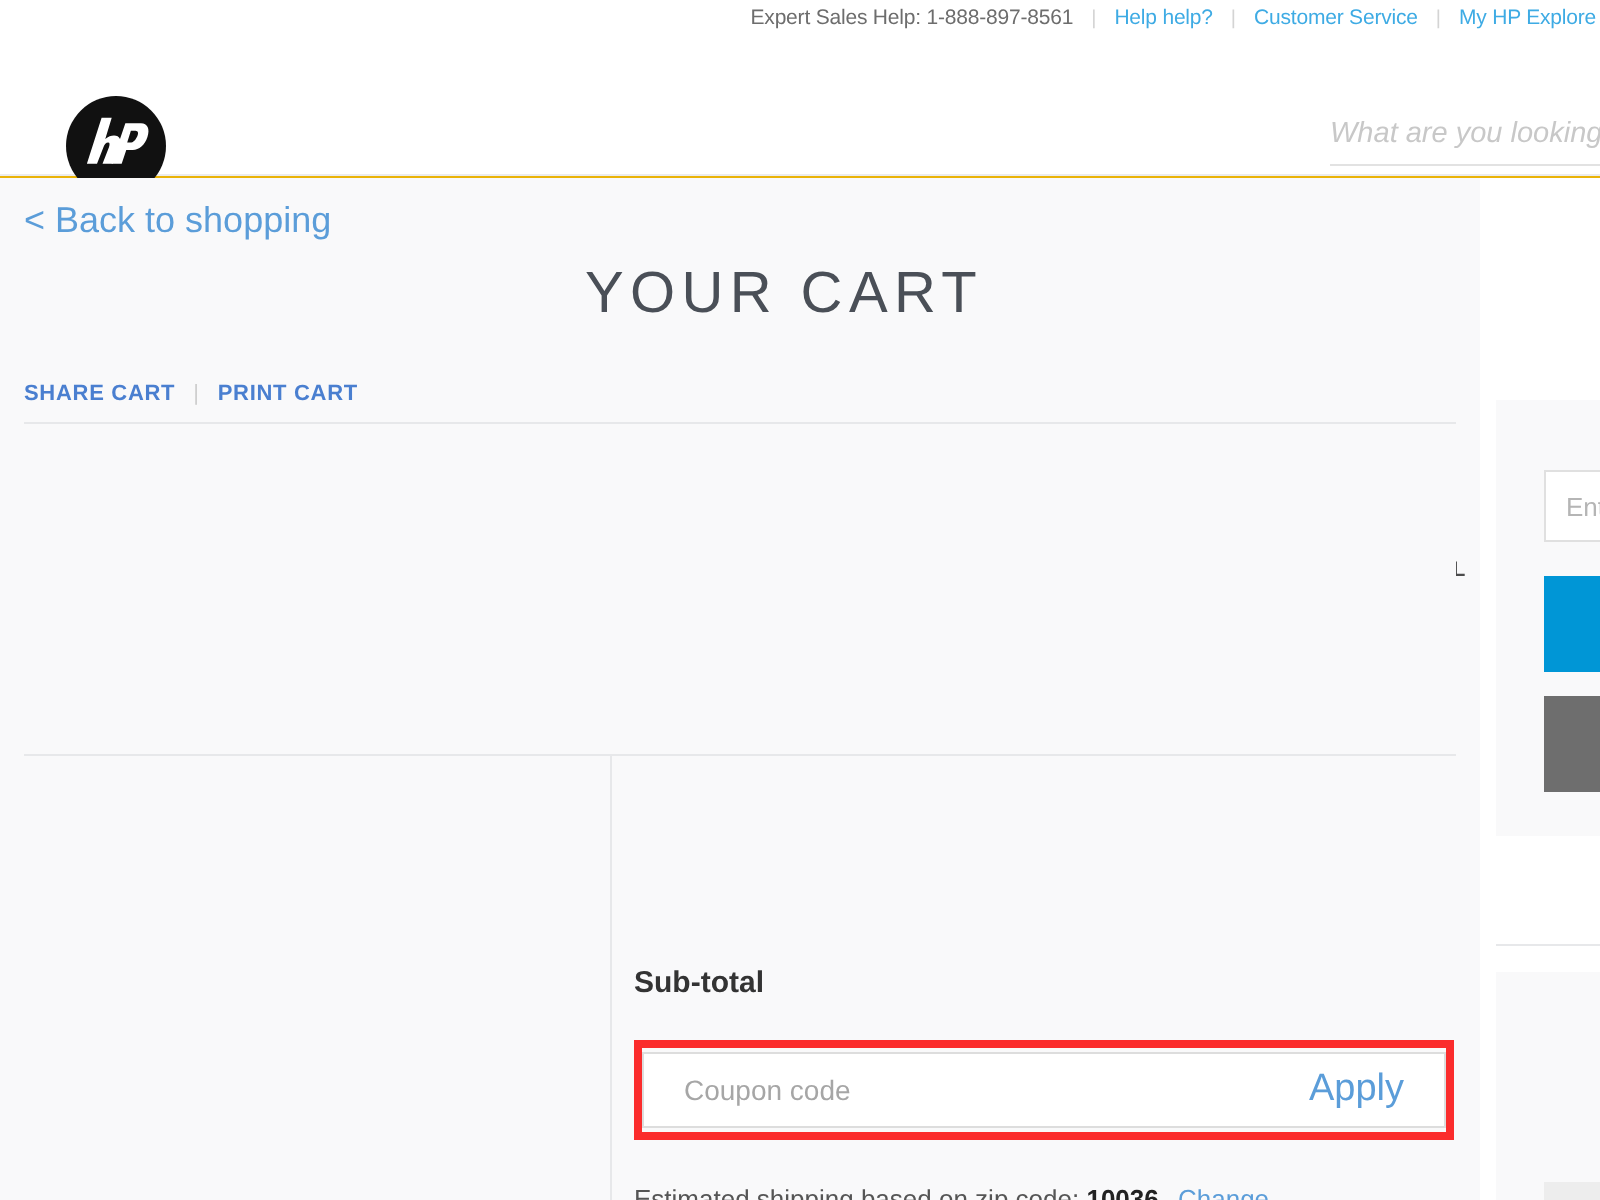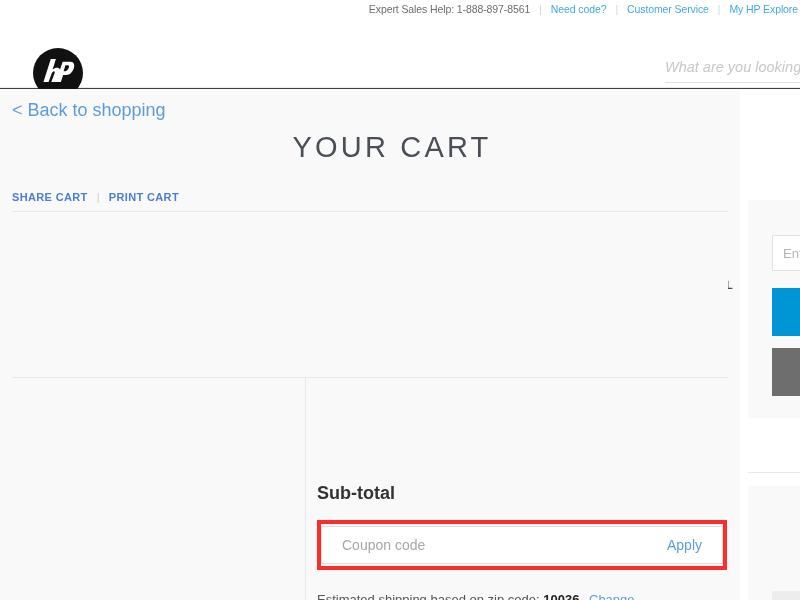--- a/index.html
+++ b/index.html
@@ -10,21 +10,21 @@
     overflow: hidden;
     font-family: "Liberation Sans", sans-serif;
     background: #ffffff;
     color: #333333;
   }
 
   #page {
     position: relative;
     width: 800px;
     height: 576px;
-    background: #404040;
+    background: #eab308;
   }
 
   
   .utility-bar {
     position: absolute;
     left: 0; top: 0;
     width: 800px; height: 18px;
     background: #ffffff;
     display: flex;
     align-items: center;
@@ -178,21 +178,21 @@
   .summary {
     position: absolute;
     left: 305px; top: 289px;
     width: 425px; height: 222px;
     border-left: 1px solid #e7e8ea;
     padding-left: 11px;
   }
   .subtotal-label {
     position: absolute;
     left: 11px; top: 105px;
-    font-size: 18px;
+    font-size: 15px;
     font-weight: bold;
     color: #333333;
   }
 
   
   .coupon-wrap {
     position: absolute;
     left: 11px; top: 142px;
     width: 410px; height: 50px;
   }
@@ -210,21 +210,21 @@
     flex: 1;
     border: none;
     outline: none;
     background: transparent;
     font-family: "Liberation Sans", sans-serif;
     font-size: 14px;
     color: #555555;
   }
   .coupon-input::placeholder { color: #a6a6a6; }
   .coupon-apply {
-    font-size: 14px;
+    font-size: 19px;
     color: #5b9dd9;
     cursor: pointer;
     padding-left: 10px;
   }
   .redbox {
     position: absolute;
     left: 0; top: 0;
     width: 410px; height: 50px;
     border: 4px solid #fb2c2c;
     pointer-events: none;
@@ -303,21 +303,21 @@
   }
 </style>
 </head>
 <body>
 
 <div id="page">
 
   <div class="utility-bar">
     <span class="utility-phone">Expert Sales Help: 1-888-897-8561</span>
     <span class="utility-sep">|</span>
-    <a class="utility-link">Need code?</a>
+    <a class="utility-link">Help help?</a>
     <span class="utility-sep">|</span>
     <a class="utility-link">Customer Service</a>
     <span class="utility-sep">|</span>
     <a class="utility-link">My HP Explore</a>
   </div>
 
   <div class="main-nav">
 
     <div class="hp-logo">
       <svg viewBox="0 0 100 100" width="50" height="50" aria-hidden="true">

